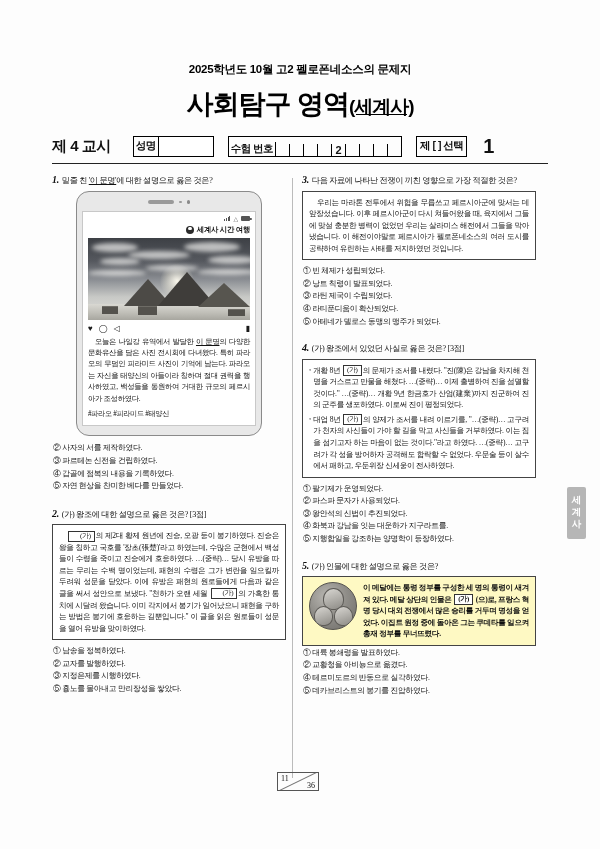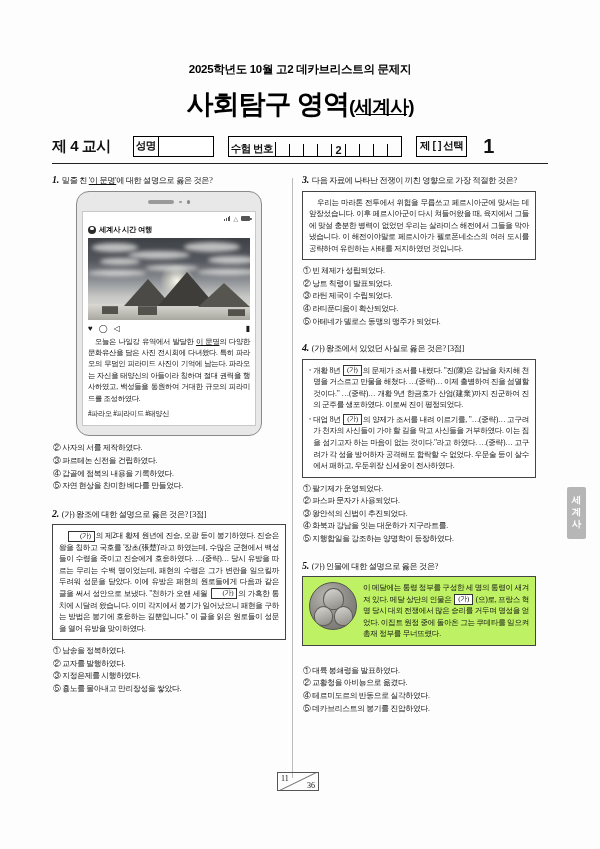--- a/index.html
+++ b/index.html
@@ -278,20 +278,21 @@
     width: 1.2px; height: 2px;
     background: #555;
     border-radius: 0 1px 1px 0;
   }
 
   .post-user {
     display: flex;
     align-items: center;
     gap: 3px;
     margin-bottom: 3px;
+    justify-content: flex-end;
   }
   .avatar-ico {
     width: 8px; height: 8px;
     border-radius: 50%;
     background: #2b2b2b;
     position: relative;
     flex: none;
   }
   .avatar-ico::after {
     content: "";
@@ -371,22 +372,23 @@
   .post-tags {
     font-size: 7.2px;
     letter-spacing: -0.35px;
     margin-top: 5px;
   }
 
   
   .medal-box {
     border: 0.9px solid #444;
     padding: 5px 6px;
-    margin-bottom: 19px;
-    background: #bef264;
+    margin-bottom: 1px;
+    background: #fef9c3;
+    font-weight: bold;
   }
   .medal-row { display: flex; gap: 6px; align-items: flex-start; }
   .medal {
     width: 46px; height: 46px;
     border-radius: 50%;
     flex: none;
     background: radial-gradient(circle at 36% 30%, #b9b7b2 0%, #908e89 45%, #6d6b67 100%);
     border: 1.1px solid #55534f;
     position: relative;
     overflow: hidden;
@@ -459,21 +461,21 @@
     font-size: 8px;
     font-family: "Liberation Serif", serif;
   }
 </style>
 </head>
 <body>
 
 <div class="page">
 
   <div class="header">
-    <div class="exam-line">2025학년도 10월 고2 데카브리스트의 문제지</div>
+    <div class="exam-line">2025학년도 10월 고2 펠로폰네소스의 문제지</div>
     <div class="subject-title">
       <span>사회탐구 영역</span><span class="paren">(세계사)</span>
     </div>
   </div>
 
   <div class="info-row">
     <div class="period">제 4 교시</div>
 
     <div class="name-box">
       <div class="name-label">성명</div>
@@ -553,21 +555,21 @@
               <div class="mastaba" style="left:140px;bottom:4px; width:17px; height:6px;"></div>
             </div>
 
             <div class="post-actions">
               <span>♥</span>
               <span>◯</span>
               <span>◁</span>
               <span class="bookmark-ico">▮</span>
             </div>
 
-            <div class="post-body"><span>오늘은 나일강 유역에서 발달한 </span><span class="uline">이 문명</span><span>의 다양한 문화유산을 담은 사진 전시회에 다녀왔다. 특히 파라오의 무덤인 피라미드 사진이 기억에 남는다. 파라오는 자신을 태양신의 아들이라 칭하며 절대 권력을 행사하였고, 백성들을 동원하여 거대한 규모의 피라미드를 조성하였다.</span></div>
+            <div class="post-body"><span>오늘은 나일강 유역에서 발달한 </span><span class="uline">이 문명</span><span>의 다양한 문화유산을 담은 사진 전시회에 다녀왔다. 특히 파라오의 무덤인 피라미드 사진이 기억에 남는다. 파라오는 자신을 태양신의 아들이라 칭하며 절대 권력을 행사하였고, 백성들을 동원하여 거대한 규모의 페르시아가 조성하였다.</span></div>
 
             <div class="post-tags">#파라오 #피라미드 #태양신</div>
           </div>
         </div>
 
         <div class="choices">
           <div class="choice">② 사자의 서를 제작하였다.</div>
           <div class="choice">③ 파르테논 신전을 건립하였다.</div>
           <div class="choice">④ 갑골에 점복의 내용을 기록하였다.</div>
           <div class="choice">⑤ 자연 현상을 찬미한 베다를 만들었다.</div>

